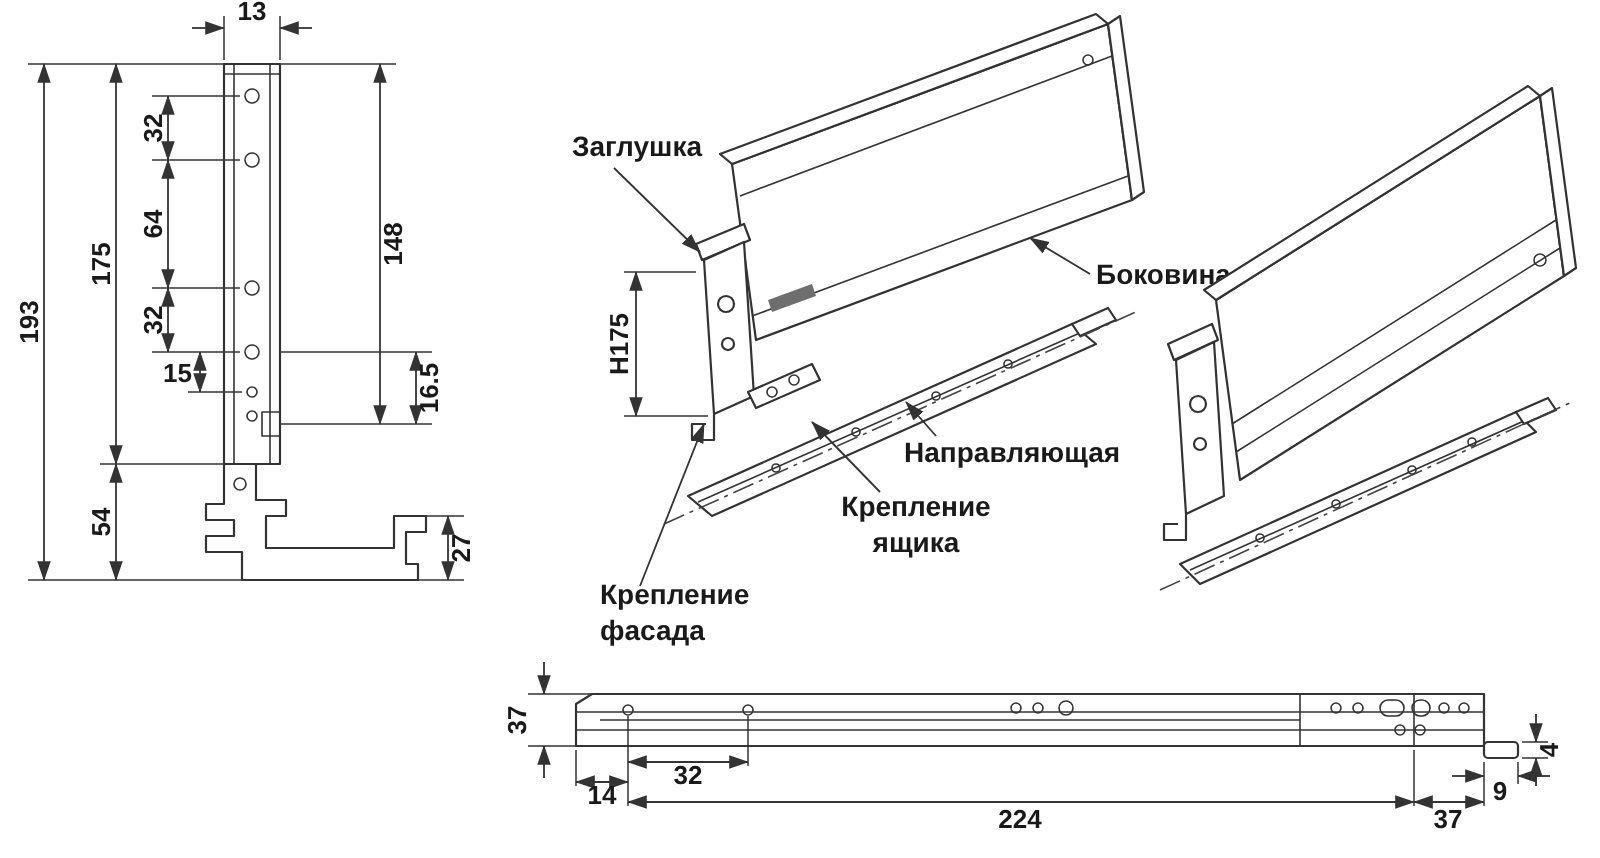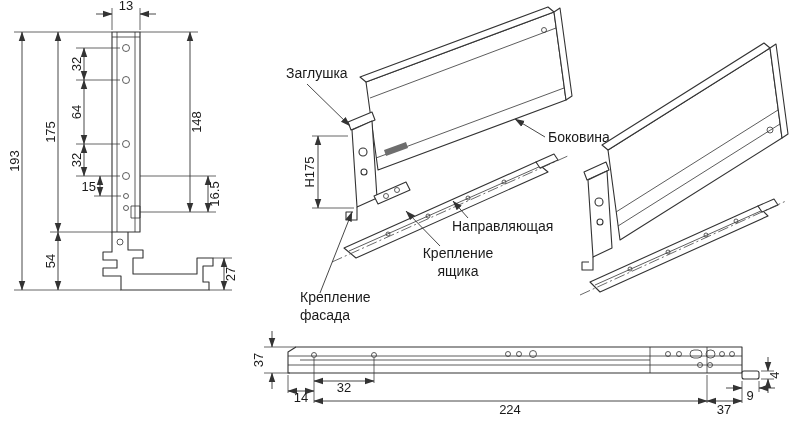--- a/index.html
+++ b/index.html
@@ -1,16 +1,16 @@
 <!DOCTYPE html>
 <html><head>
 <meta charset="utf-8">
 <style>
   html,body{margin:0;padding:0;background:#ffffff;}
-  .canvas{width:800px;height:429px;background:#ffffff;overflow:hidden;position:relative;}
+  .canvas{width:800px;height:429px;background:#ffffff;overflow:hidden;position:relative;font-weight:bold;}
   svg{display:block;}
   svg text{font-family:"Liberation Sans", sans-serif;font-size:13px;fill:#1a1a1a;}
   svg text.lbl{font-size:14px;}
   .s{fill:none;stroke:#333;stroke-width:1.1;stroke-linejoin:round;}
   .sf{fill:#ffffff;stroke:#333;stroke-width:1.1;stroke-linejoin:round;}
   .thin{stroke-width:0.8;}
   .dim,.ext,.ldr{fill:none;stroke:#333;stroke-width:0.9;}
   .ext{stroke-width:0.75;}
   .cl{fill:none;stroke:#444;stroke-width:0.8;stroke-dasharray:11 3 2 3;}
   .sticker{fill:#6e6e6e;stroke:none;}

